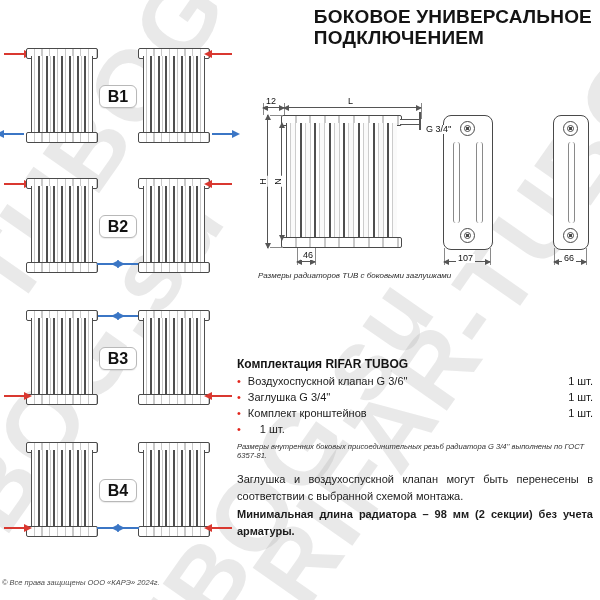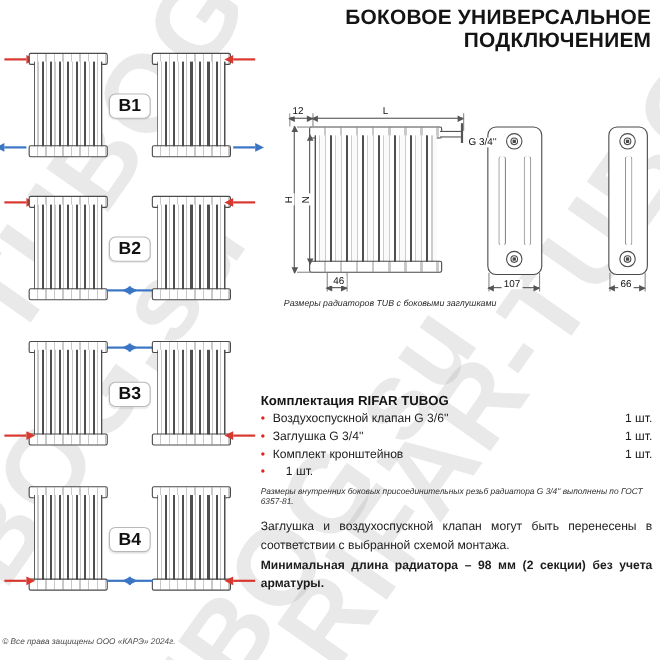--- a/index.html
+++ b/index.html
@@ -5,21 +5,21 @@
   html,body{margin:0;padding:0;}
   body{font-family:"Liberation Sans","DejaVu Sans",sans-serif;background:#fff;}
   .page{position:relative;width:600px;height:600px;background:#fff;overflow:hidden;}
 
   
   .wm{position:absolute;font-weight:bold;font-size:100px;letter-spacing:3px;
       color:rgba(170,170,170,0.26);white-space:nowrap;
       transform:rotate(-55deg);transform-origin:0 0;z-index:0;user-select:none;}
 
   
-  .title{position:absolute;top:7px;right:8px;text-align:right;z-index:2;
+  .title{position:absolute;top:7px;right:8px;text-align:left;z-index:2;
          font-size:19px;font-weight:bold;line-height:1.08;color:#141414;letter-spacing:.2px;}
 
   
   .scheme{position:absolute;left:0;width:236px;height:95px;z-index:1;}
   .rad{position:absolute;top:0;width:68px;height:95px;}
   .rad::before,.rad::after{content:"";position:absolute;left:-2px;right:-2px;height:9px;
       border:1px solid #4a4a4a;border-radius:2px;background:
       repeating-linear-gradient(90deg,#ffffff 0 6.5px,#c9c9c9 6.5px 7.75px);}
   .rad::before{top:0;}
   .rad::after{bottom:0;}

